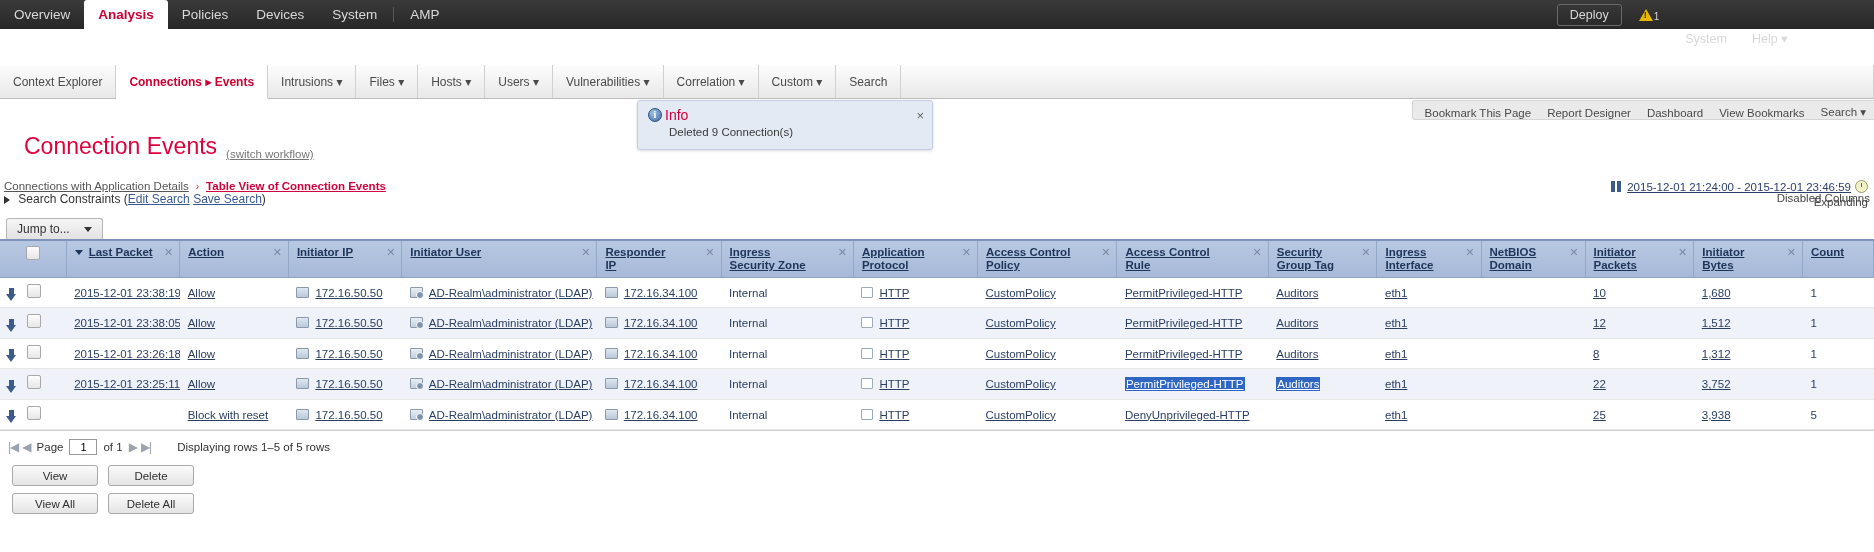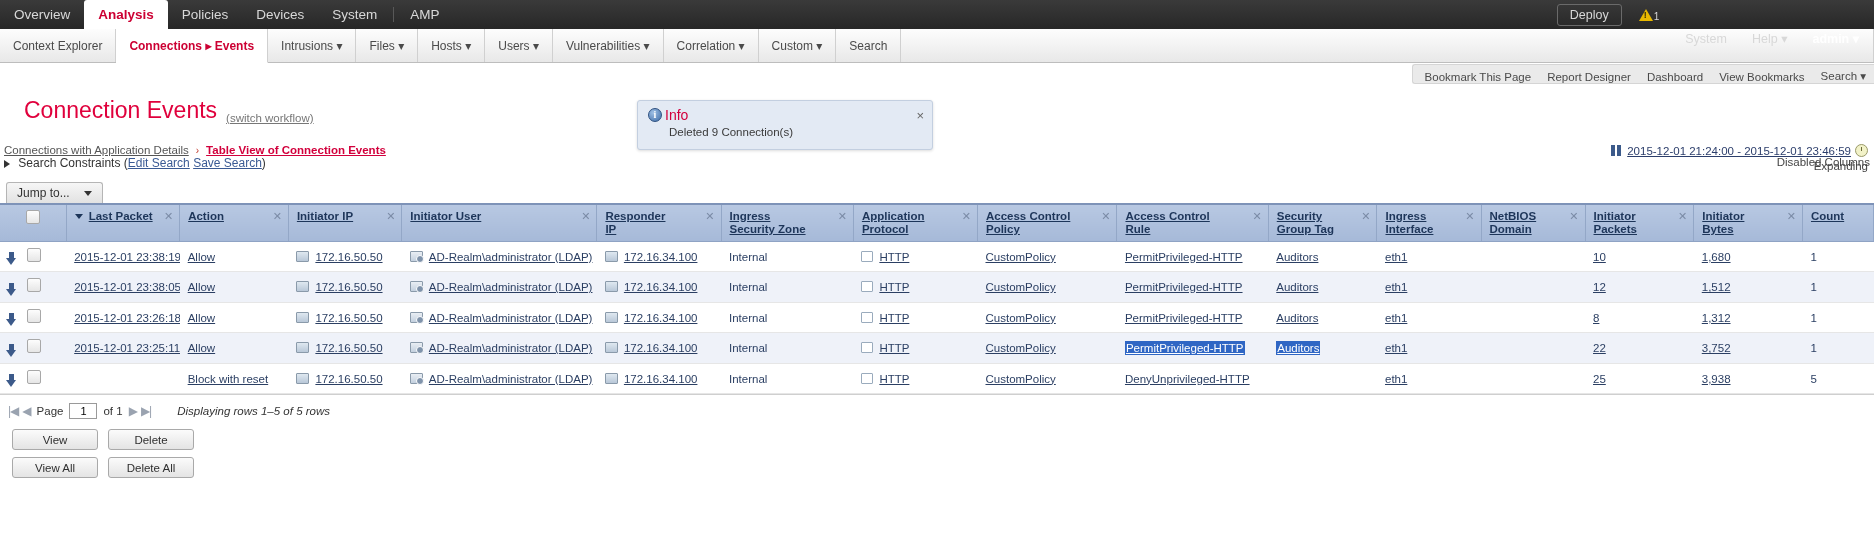--- a/index.html
+++ b/index.html
@@ -82,21 +82,21 @@
     margin-left: 1px; margin-bottom: -1px;
   }
   .topnav-right .topnav-item { padding: 0 9px; font-size: 12.5px; margin-top: 48px; }
   .topnav-right .bold { font-weight: bold; color: #fff; }
 
   
   .subnav {
     height: 34px;
     background: linear-gradient(to bottom, #fdfdfd 0%, #e8e8e8 100%);
     border-bottom: 1px solid #bdbdbd;
-    display: flex; align-items: stretch;
+    display: flex; align-items: stretch; margin-top: 36px;
   }
   .subnav-item {
     display: flex; align-items: center;
     padding: 0 13px;
     font-size: 12px;
     color: #4a4a4a;
     border-right: 1px solid #d0d0d0;
     cursor: pointer;
     white-space: nowrap;
   }
@@ -416,21 +416,21 @@
   }
   .pg-nav { color: #9aa3b0; cursor: pointer; font-size: 12px; letter-spacing: -1px; }
   .pg-input {
     width: 28px; height: 16px;
     border: 1px solid #9a9a9a;
     font-size: 11px; text-align: center;
     font-family: "Liberation Sans", sans-serif;
     padding: 0;
   }
   .pg-lbl { margin: 0 2px; }
-  .pg-displaying { margin-left: 22px; color: #333; font-style: italic; }
+  .pg-displaying { margin-left: 22px; color: #333; }
 
   .btn-row {
     display: flex; gap: 10px;
     padding: 9px 0 0 12px;
   }
   .btn-col { display: flex; flex-direction: column; gap: 7px; }
   .btn {
     width: 86px; height: 21px;
     background: linear-gradient(to bottom, #fbfbfb 0%, #e4e4e4 100%);
     border: 1px solid #a9a9a9;

